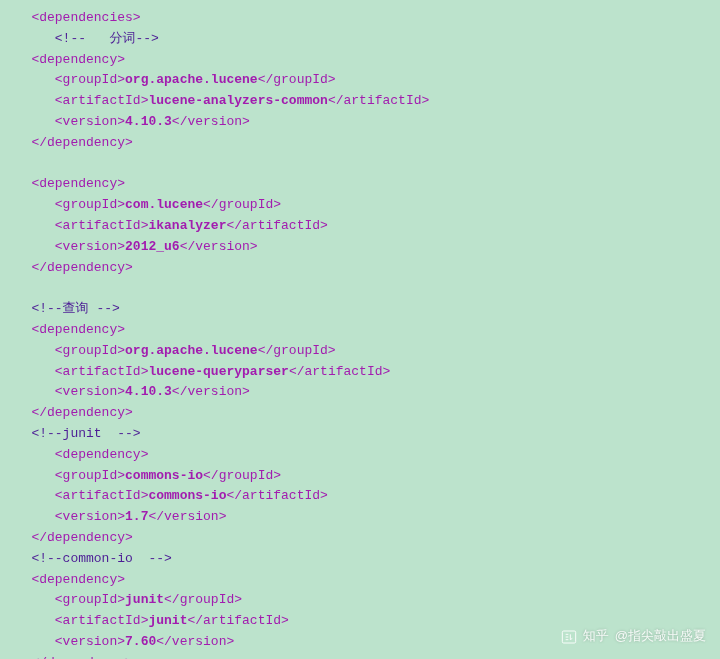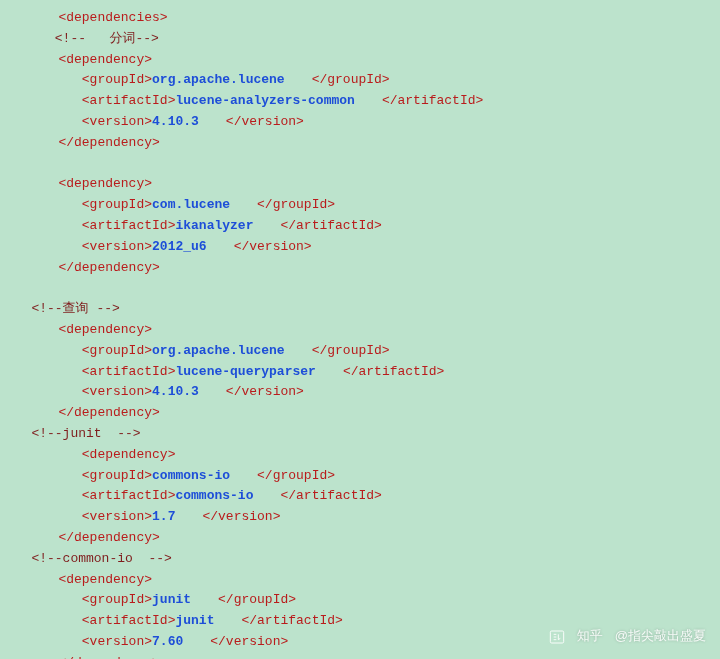--- a/index.html
+++ b/index.html
@@ -11,33 +11,33 @@
     line-height: 1.6;
     color: #000;
     width: 720px;
     box-sizing: border-box;
   }
   pre {
     margin: 0;
     white-space: pre;
     font-family: inherit;
   }
-  .tag { color: #b91c1c; margin-left: 27px; }
-  .comment { color: #7f1d1d; }
-  .text { color: #1d4ed8; font-weight: bold; }
+  .tag { color: #a21caf; }
+  .comment { color: #4c1d95; }
+  .text { color: #a21caf; font-weight: bold; }
   .watermark {
     position: fixed;
     right: 14px;
     bottom: 12px;
     color: rgba(255,255,255,0.88);
     font-family: -apple-system, "PingFang SC", "Microsoft YaHei", sans-serif;
     font-size: 13px;
     display: flex;
     align-items: center;
-    gap: 12px;
+    gap: 6px;
     text-shadow: 0 0 3px rgba(0,0,0,0.25);
   }
   .watermark svg { width: 16px; height: 16px; }
 </style>
 </head>
 <body>
 
 <pre>   <span class="tag">&lt;dependencies&gt;</span>
       <span class="comment">&lt;!--   分词--&gt;</span>
    <span class="tag">&lt;dependency&gt;</span>

